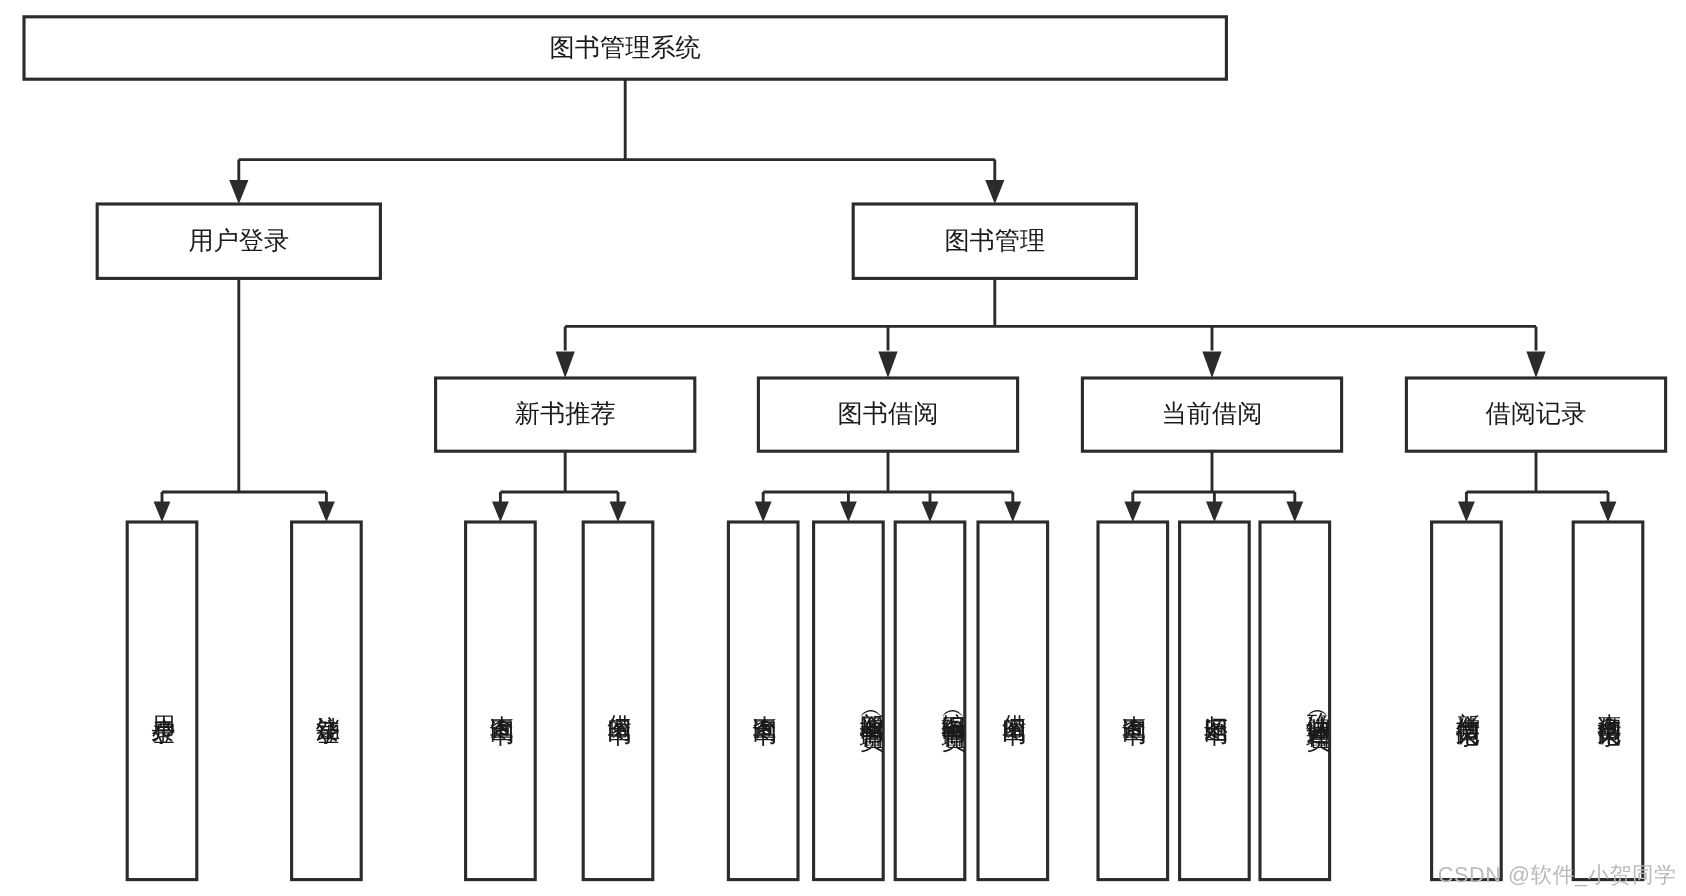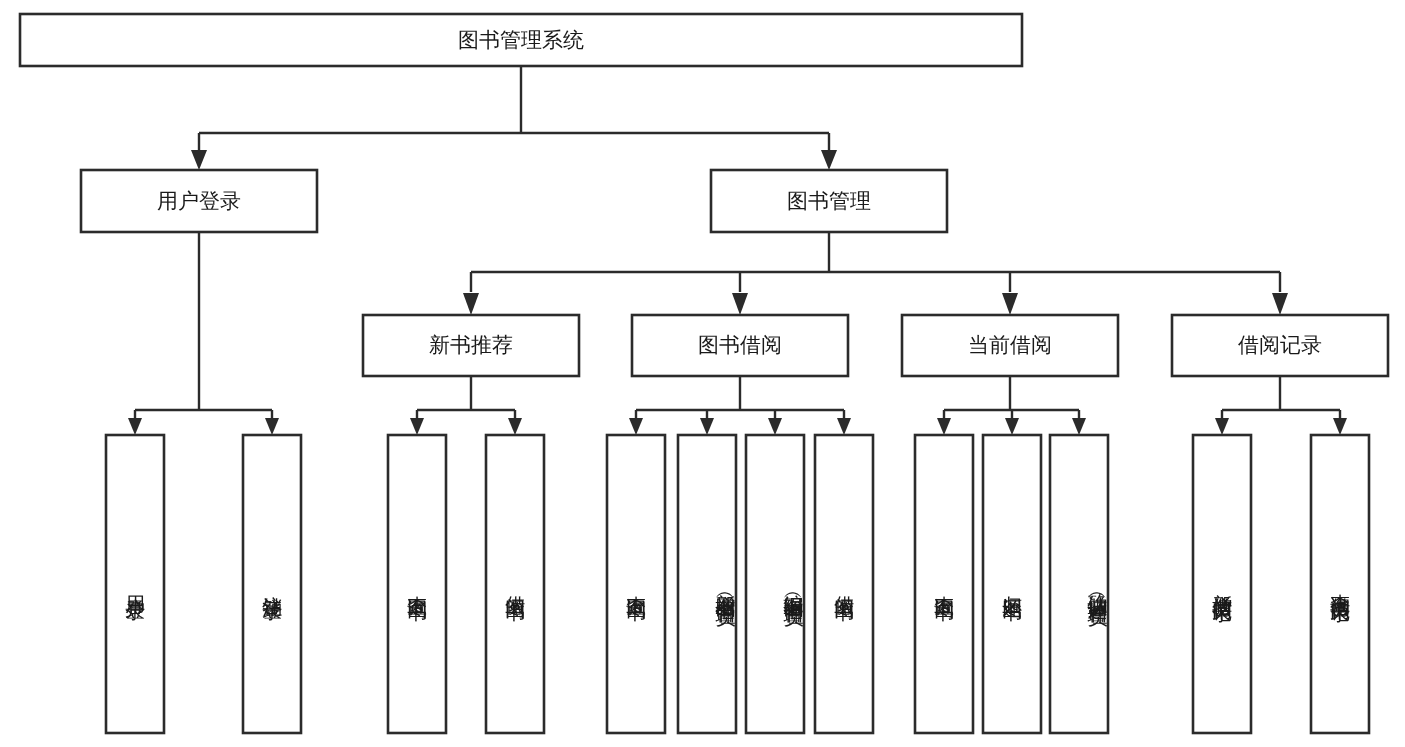--- a/index.html
+++ b/index.html
@@ -186,13 +186,14 @@
     <div class="node-label-v centered" style="left:815px; top:435px; width:58px; height:298px;">借阅图书</div>
 
     <div class="node-label-v centered" style="left:915px; top:435px; width:58px; height:298px;">查询图书</div>
     <div class="node-label-v centered" style="left:983px; top:435px; width:58px; height:298px;">归还图书</div>
     <div class="node-label-v" style="left:1050px; top:441px; width:58px; height:292px;">确认归还（管理员）</div>
 
     <div class="node-label-v centered" style="left:1193px; top:435px; width:58px; height:298px;">新增借阅记录</div>
     <div class="node-label-v centered" style="left:1311px; top:435px; width:58px; height:298px;">查询借阅记录</div>
   </div>
 
+  <div class="watermark">CSDN @软件_小贺同学</div>
 </div>
 
 </body></html>

